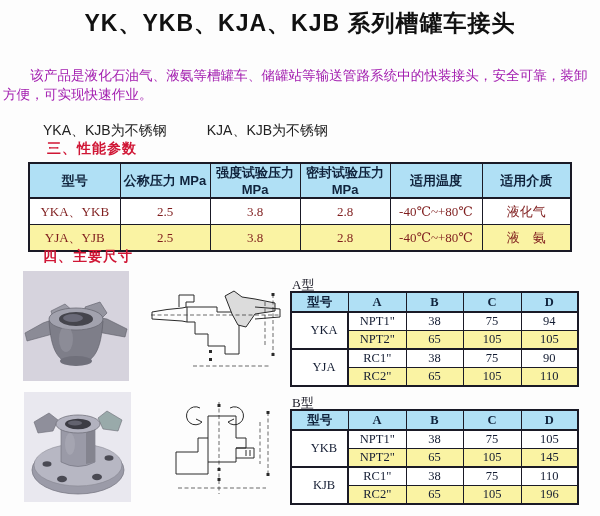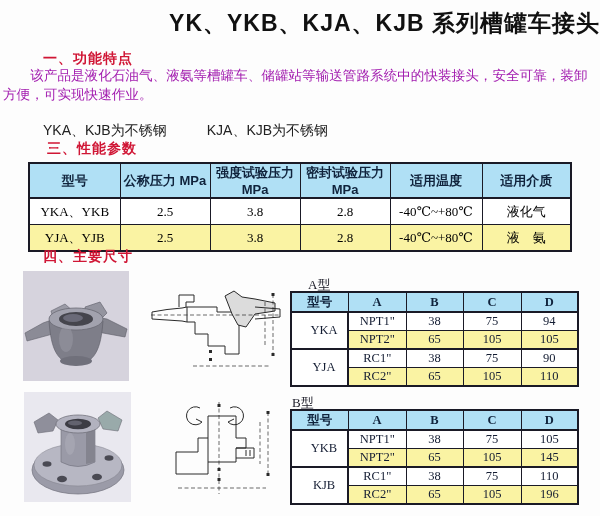--- a/index.html
+++ b/index.html
@@ -3,21 +3,21 @@
 <meta charset="utf-8">
 <style>
   html,body{margin:0;padding:0;background:#ffffff;}
   .page{
     position:relative;width:600px;height:516px;overflow:hidden;
     background:#fdfdfd;color:#1c1c1c;
     font-family:"Liberation Sans","DejaVu Sans",sans-serif;
   }
   .abs{position:absolute;}
   .page-title{
-    top:8px;left:0;width:600px;text-align:right;
+    top:8px;left:0;width:600px;text-align:center;
     font-size:23px;font-weight:700;color:#111;letter-spacing:1px;
   }
   .red-head{
     color:#d01635;font-weight:700;font-size:14px;letter-spacing:1px;
   }
   .body-text{
     font-size:13.6px;line-height:19px;color:#a21caf;
   }
   .para{left:3px;top:66px;width:596px;text-indent:2em;}
   .materials-line{left:43px;top:122px;font-size:14px;color:#222;}
@@ -28,21 +28,21 @@
   .perf-table{left:28px;top:162px;width:542px;border:2px solid #1a1a26;}
   .perf-table th,.perf-table td{
     border:1px solid #1a1a26;text-align:center;vertical-align:middle;
     height:25px;padding:0;overflow:hidden;
   }
   .perf-table th{
     background:#b0e0f5;font-size:13px;font-weight:700;color:#10233c;
   }
   .perf-table td{
     font-family:"Liberation Serif","DejaVu Serif",serif;
-    font-size:13px;color:#000000;background:#ffffff;
+    font-size:13px;color:#7f1d1d;background:#ffffff;
   }
   .perf-table thead th{border-bottom:2px solid #1a1a26;}
   .row-yellow td{background:#faf3a3 !important;}
 
   
   .dim-label{
     font-size:13px;color:#1a1a26;
     font-family:"Liberation Serif","DejaVu Serif",serif;
   }
   .dim-table{width:287px;border:2px solid #1a1a26;}
@@ -64,21 +64,20 @@
 
   .photo-frame,.drawing-frame{display:block;}
 </style>
 </head>
 <body>
 
 <div class="page">
 
   <div class="abs page-title">YK、YKB、KJA、KJB 系列槽罐车接头</div>
 
-  <div class="abs red-head" style="left:43px;top:50px;">一、功能特点</div>
 
   <div class="abs body-text para">该产品是液化石油气、液氨等槽罐车、储罐站等输送管路系统中的快装接头，安全可靠，装卸方便，可实现快速作业。</div>
 
 
   <div class="abs materials-line">
     <span>YKA、KJB为不锈钢</span><span class="gap"></span><span>KJA、KJB为不锈钢</span>
   </div>
 
   <div class="abs red-head" style="left:47px;top:140px;">三、性能参数</div>
 
@@ -154,21 +153,21 @@
       <line x1="46" y1="90" x2="122" y2="90"></line>
     </g>
     <g fill="#2a2a2a">
       <rect x="124.5" y="17" width="3" height="3"></rect>
         <rect x="124.5" y="77" width="3" height="3"></rect>
       <rect x="62" y="74" width="3" height="3"></rect>
         <rect x="62" y="82" width="3" height="3"></rect>
     </g>
   </svg>
 
-  <div class="abs dim-label" style="left:292px;top:276px;margin-left:16px;">A型</div>
+  <div class="abs dim-label" style="left:292px;top:276px;">A型</div>
 
   <table class="abs dim-table" style="left:290px;top:291px;">
     <colgroup>
         <col style="width:57px">
         <col style="width:58px">
         <col style="width:57px">
         <col style="width:58px">
         <col style="width:57px">
       </colgroup>
     <thead>

